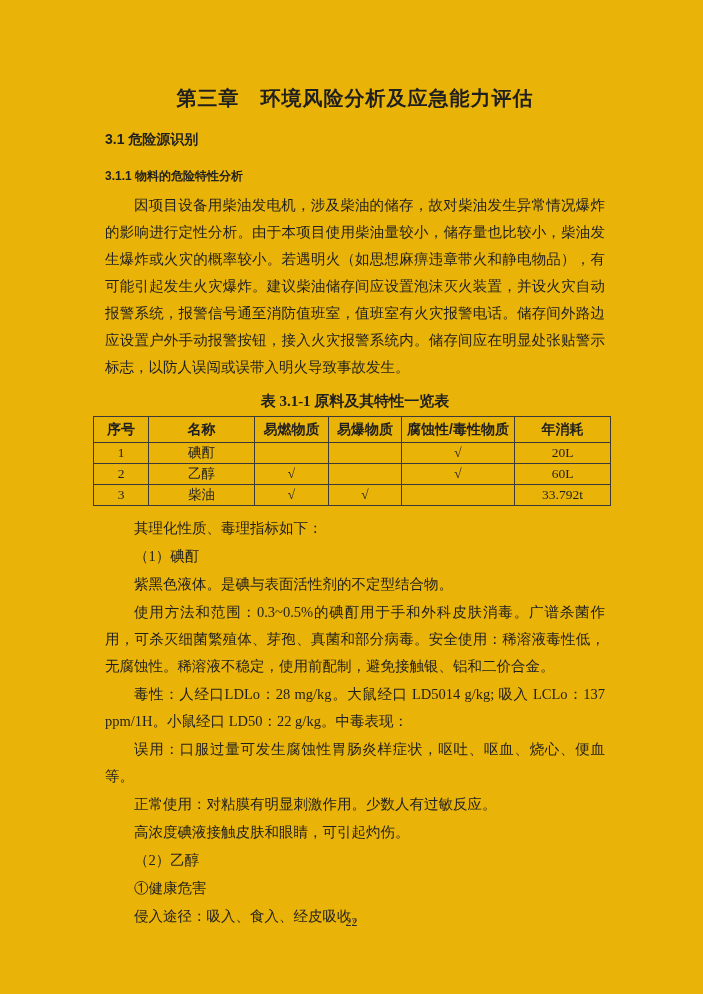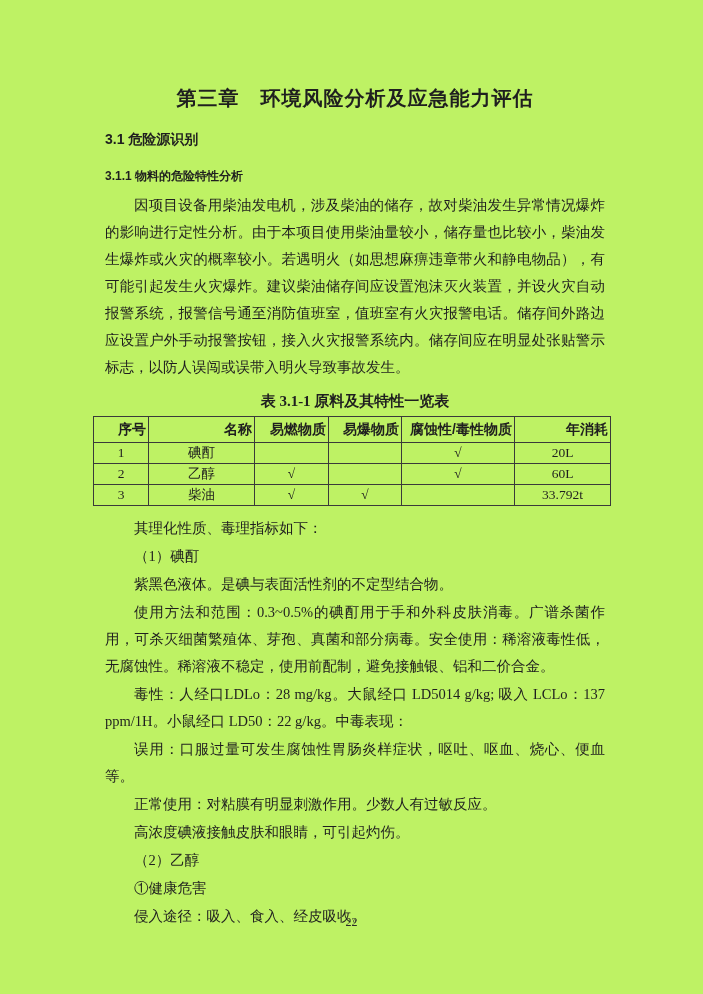--- a/index.html
+++ b/index.html
@@ -5,21 +5,21 @@
   html, body {
     margin: 0;
     padding: 0;
     background: #fdfdfc;
   }
   .page {
     position: relative;
     width: 703px;
     height: 994px;
     margin: 0;
-    background: #bef264;
+    background: #eab308;
     color: #1f1f1f;
     box-sizing: border-box;
     padding: 84px 98px 0 105px;
     font-family: "Liberation Serif", "DejaVu Serif", serif;
     overflow: hidden;
   }
   h1.chapter-title {
     margin: 0;
     font-family: "Liberation Sans", "DejaVu Sans", sans-serif;
     font-size: 20px;
@@ -76,21 +76,20 @@
     vertical-align: middle;
     padding: 0 2px;
     overflow: hidden;
     white-space: nowrap;
   }
   table.materials-table th {
     font-family: "Liberation Sans", "DejaVu Sans", sans-serif;
     font-size: 14px;
     font-weight: bold;
     height: 25px;
-    text-align: right;
   }
   table.materials-table td {
     height: 20px;
   }
   .after-table {
     margin-top: 9px;
   }
   .page-number {
     position: absolute;
     top: 914px;

